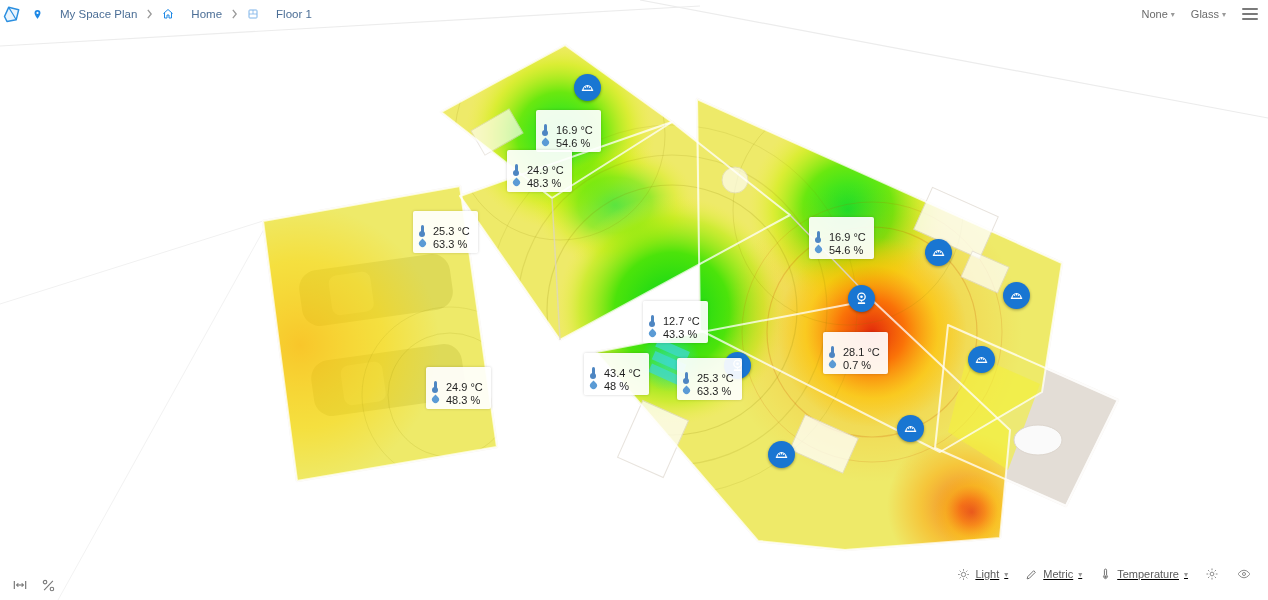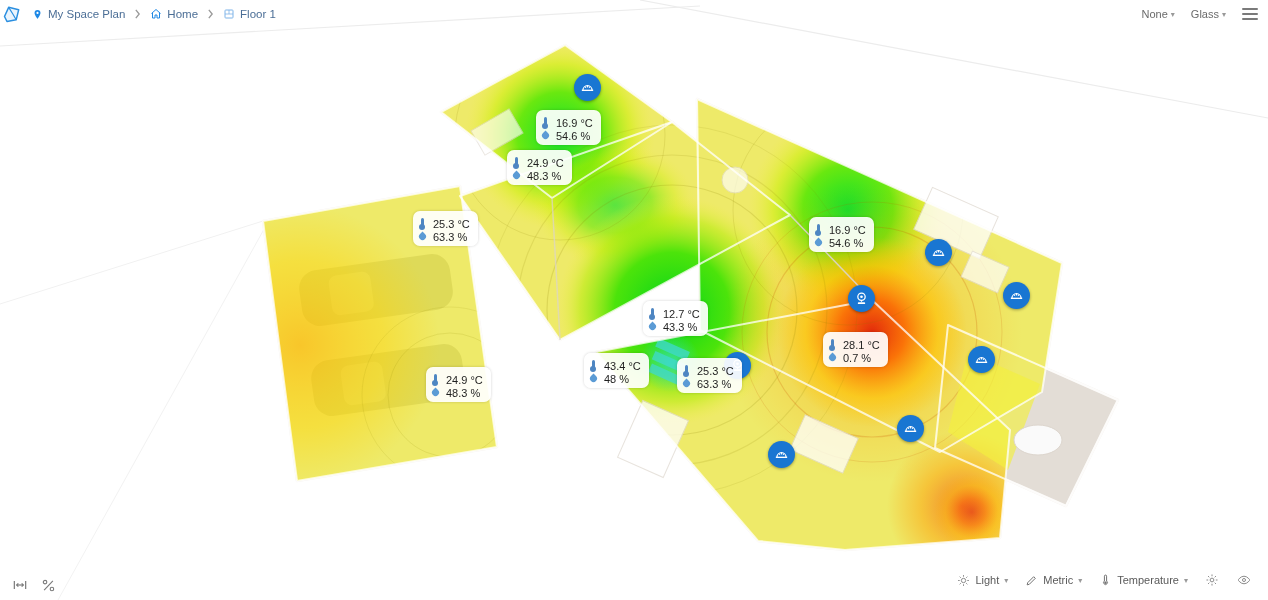--- a/index.html
+++ b/index.html
@@ -8,38 +8,38 @@
   #app { position:relative; width:1268px; height:600px; background:#ffffff; }
 
   
   #scene { position:absolute; left:0; top:0; z-index:0; }
 
   
   header { position:absolute; top:0; left:0; width:100%; height:28px; z-index:10;
            display:flex; align-items:center; justify-content:space-between; padding:0 10px 0 2px; }
   .crumbs { display:flex; align-items:center; gap:9px; }
   .crumb { display:flex; align-items:center; gap:5px; cursor:pointer; }
-  .crumb-label { font-size:11.5px; color:#4b6e96; }
+  .crumb-label { font-size:11.5px; color:#4b6e96;margin-left:12px; }
   .sep svg { display:block; }
   .logo { width:21px; height:21px; display:flex; align-items:center; }
   .viewctl { display:flex; align-items:flex-end; gap:16px; }
   .dd { font-size:11px; color:#6b6b6b; cursor:pointer; display:flex; align-items:center; gap:3px; }
   .caret { font-size:8px; color:#999; }
   .burger { width:16px; height:12px; display:flex; flex-direction:column; justify-content:space-between; cursor:pointer; }
   .burger span { display:block; height:2px; background:#7a7a7a; border-radius:1px; }
 
   
   .foot-left { position:absolute; left:12px; bottom:7px; z-index:10; display:flex; gap:13px; align-items:center; }
-  .foot-right { position:absolute; right:16px; bottom:13px; z-index:10; display:flex; gap:17px; align-items:center; }
+  .foot-right { position:absolute; right:16px; bottom:19px; z-index:10; display:flex; gap:17px; align-items:center;text-decoration:underline; }
   .tool { display:flex; align-items:center; gap:5px; font-size:11px; color:#5a5a5a; cursor:pointer; }
   .icon-btn { cursor:pointer; display:flex; align-items:center; }
 
   
-  .sensor { position:absolute; z-index:3; background:rgba(255,255,255,0.92); border-radius:7px;
-            padding:6px 8px 3px 5px; box-shadow:0 0 3px rgba(0,0,0,0.18); cursor:pointer; }
+  .sensor { position:absolute; z-index:3; background:rgba(255,255,255,0.92); border-radius:2px;
+            padding:13px 8px 3px 5px; box-shadow:0 0 3px rgba(0,0,0,0.18); cursor:pointer; }
   .srow { display:flex; align-items:center; gap:6px; height:13px; }
   .sval { font-size:11px; color:#1f1f1f; white-space:nowrap; }
   .t-icon { width:9px; height:12px; position:relative; flex:0 0 auto; }
   .t-icon::before { content:''; position:absolute; left:3px; top:0; width:3px; height:9px;
                     background:#4e86c2; border-radius:2px; }
   .t-icon::after { content:''; position:absolute; left:1px; bottom:0; width:6px; height:6px;
                    border-radius:50%; background:#4e86c2; }
   .d-icon { width:9px; height:12px; position:relative; flex:0 0 auto; }
   .d-icon::before { content:''; position:absolute; left:1px; top:2px; width:7px; height:7px;
                     background:#5b9bd5; border-radius:0 50% 50% 50%; transform:rotate(45deg); }

